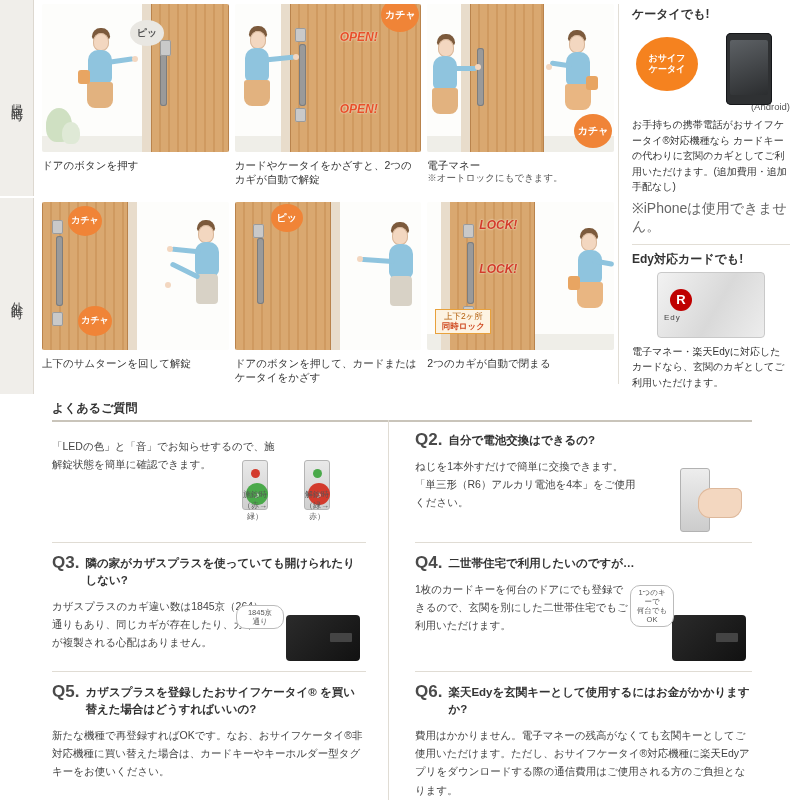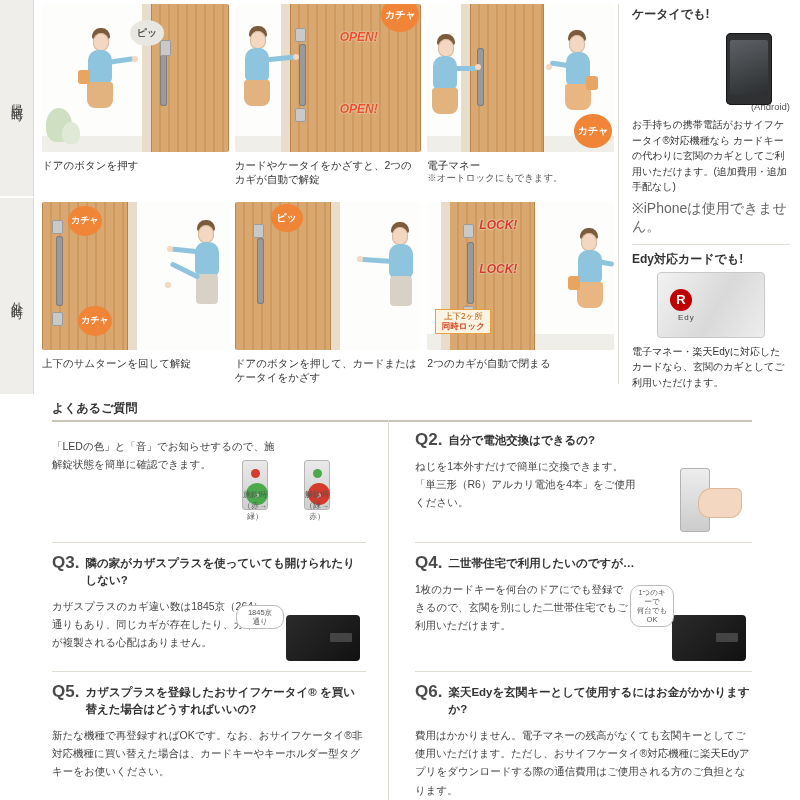--- a/index.html
+++ b/index.html
@@ -111,21 +111,21 @@
   .card {
     width:108px; height:66px; margin:4px auto 6px;
     background:linear-gradient(120deg,#f2f2f2,#d9d9d9 55%,#ededed);
     border:1px solid #c9c9c9; border-radius:4px; position:relative;
   }
   .card .r-mark {
     position:absolute; left:12px; top:16px; width:22px; height:22px;
     border-radius:50%; background:#bf0000; color:#fff; font-weight:bold;
     font-size:13px; display:flex; align-items:center; justify-content:center;
   }
-  .card .edy { position:absolute; left:20px; top:40px; font-size:8px; color:#444; letter-spacing:1px; }
+  .card .edy { position:absolute; left:6px; top:40px; font-size:8px; color:#444; letter-spacing:1px; }
 
   
   .faq-head {
     position:absolute; left:52px; top:400px; width:700px;
     font-size:12px; font-weight:bold; color:#333;
     border-bottom:2px solid #c9c4ba; padding-bottom:3px;
   }
   .faq-grid {
     position:absolute; left:52px; top:420px; width:700px; height:372px;
     display:grid; grid-template-columns:1fr 1fr; column-gap:26px;
@@ -347,20 +347,21 @@
 
     </div>
   </div>
 
   <div style="position:absolute;left:618px;top:4px;width:1px;height:380px;background:#e2ded6;"></div>
 
   <div class="right-col">
     <div class="rc-title">ケータイでも!</div>
     <div class="phone-wrap">
       <div class="phone"></div>
+      <div class="osaifu">おサイフ<br>ケータイ</div>
     </div>
     <div class="android-note">(Android)</div>
     <div class="rc-body">お手持ちの携帯電話がおサイフケータイ®対応機種なら カードキーの代わりに玄関のカギとしてご利用いただけます。(追加費用・追加手配なし)</div>
     <div class="rc-note">※iPhoneは使用できません。</div>
 
     <div class="rc-divider"></div>
 
     <div class="rc-title">Edy対応カードでも!</div>
     <div class="card">
       <div class="r-mark">R</div>

